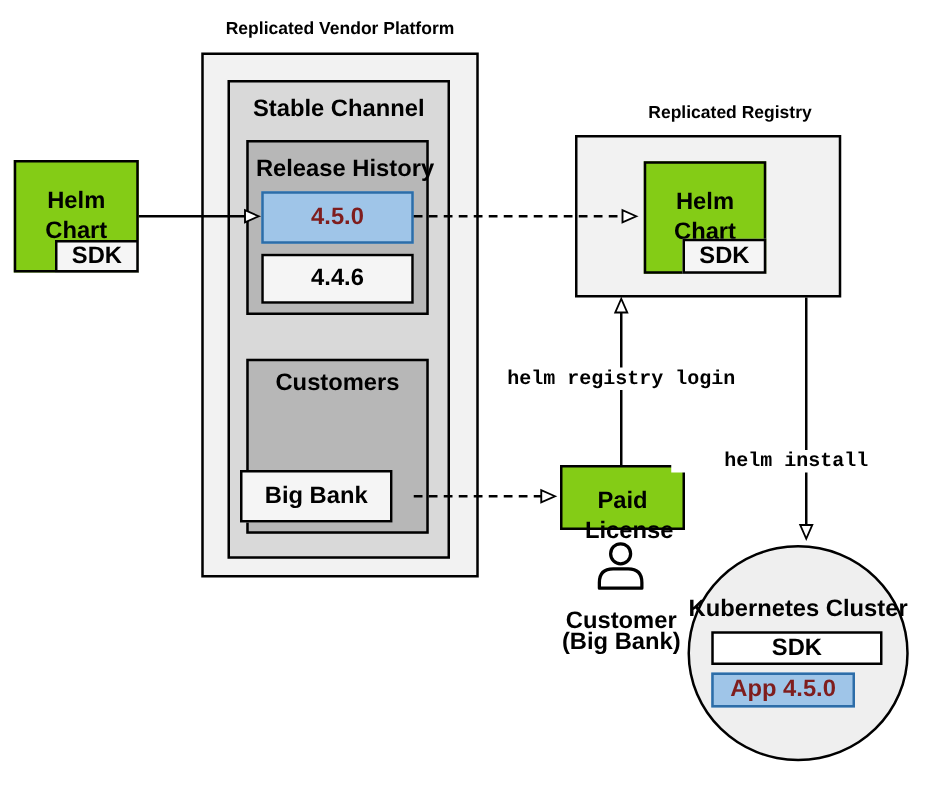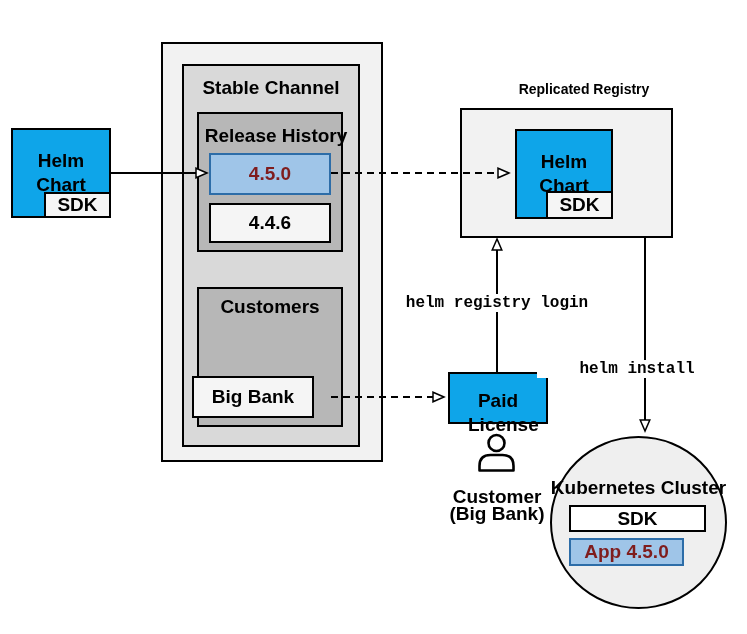--- a/index.html
+++ b/index.html
@@ -10,33 +10,34 @@
   .flexc { display:flex; align-items:center; justify-content:center; text-align:center; }
   .b13 { font-weight:700; font-size:19px; color:#000; line-height:1.25; }
   .b14 { font-weight:700; font-size:14px; color:#000; }
   .abslbl { position:absolute; text-align:center; }
   .mono { position:absolute; font-family:"Liberation Mono","DejaVu Sans Mono",monospace;
           font-weight:700; font-size:16px; color:#000; text-align:center;
           background:#ffffff; line-height:18px; z-index:3; }
   .fill-outer   { background:#f2f2f2; }
   .fill-mid     { background:#d9d9d9; }
   .fill-dark    { background:#b7b7b7; }
-  .fill-gray    { background:#0ea5e9;align-items:center; }
+  .fill-gray    { background:#84cc16;align-items:center; }
   .fill-near    { background:#f5f5f5; }
   .fill-white   { background:#ffffff; }
   .blue { background:#9fc5e8; border-color:#2d6da8; color:#12568f; }
   .blue span { color:#7f1d1d; }
   svg.connectors { position:absolute; left:0; top:0; z-index:2; pointer-events:none; }
   .circle { position:absolute; border:2px solid #000; border-radius:50%; background:#efefef; }
 </style>
 </head>
 <body>
 
 <div class="diagram">
 
+  <div class="abslbl b14" style="left:161px; top:14px; width:222px;">Replicated Vendor Platform</div>
   <div class="box fill-outer" style="left:161px; top:42px; width:222px; height:420px;"></div>
 
   <div class="box fill-mid" style="left:182px; top:64px; width:178px; height:383px;"></div>
   <div class="abslbl b13" style="left:182px; top:76px; width:178px;">Stable Channel</div>
 
   <div class="box fill-dark" style="left:197px; top:112px; width:146px; height:140px;"></div>
   <div class="abslbl b13" style="left:197px; top:124px; width:158px;">Release History</div>
 
   <div class="box blue flexc b13" style="left:209px; top:153px; width:122px; height:42px;">
     <span>4.5.0</span>

